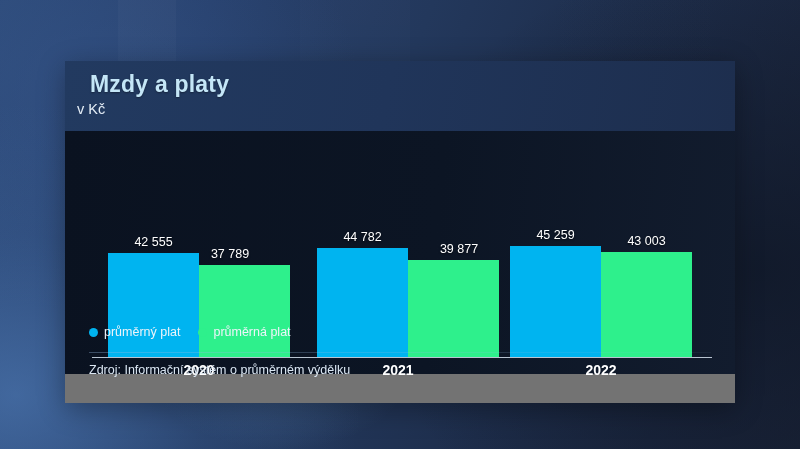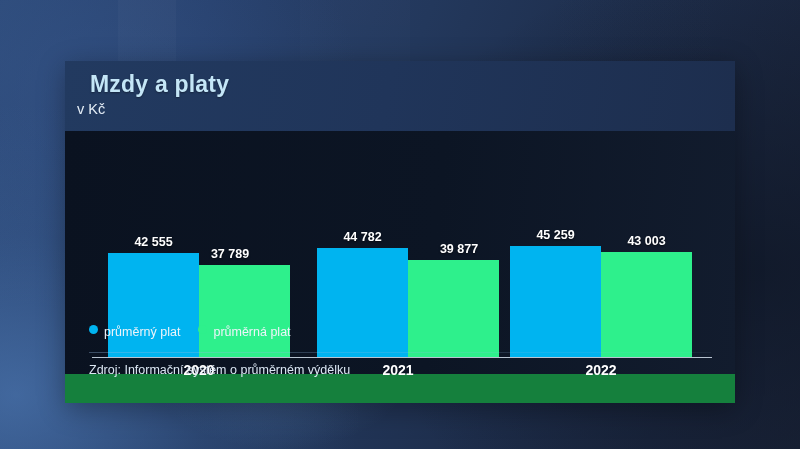--- a/index.html
+++ b/index.html
@@ -38,21 +38,21 @@
     background: radial-gradient(ellipse at center, rgba(120,170,225,0.22), rgba(0,0,0,0) 70%);
   }
 
   
   #panel {
     position: absolute;
     left: 65px;
     top: 61px;
     width: 670px;
     height: 342px;
-    background: #15803d;
+    background: #737373;
     box-shadow: 0 6px 26px rgba(0,0,0,0.32);
   }
 
   
   #panel-header {
     position: absolute;
     left: 0; top: 0;
     width: 670px;
     height: 70px;
     background: linear-gradient(100deg, #223a60 0%, #20355a 48%, #1d2e4e 100%);
@@ -94,21 +94,21 @@
   .bar {
     position: absolute;
     bottom: 17px;            
   }
   .bar.blue  { background: #00b4f0; }
   .bar.green { background: #2ef08c; }
 
   .bar-value {
     position: absolute;
     font-size: 12.5px;
-    font-weight: bold;
+    font-weight: normal;
     color: #ffffff;
     white-space: nowrap;
     text-shadow: 0 1px 2px rgba(0,0,0,0.55);
   }
 
   #axis-line {
     position: absolute;
     left: 27px;
     bottom: 16px;
     width: 620px;
@@ -130,20 +130,21 @@
   #legend {
     position: absolute;
     left: 24px;
     top: 264px;
     display: flex;
     align-items: center;
     gap: 18px;
   }
   .legend-item {
     display: flex;
+    align-items: center;
     gap: 6px;
   }
   .legend-dot {
     width: 9px;
     height: 9px;
     border-radius: 50%;
     flex: 0 0 auto;
   }
   .legend-label {
     font-size: 12.5px;

